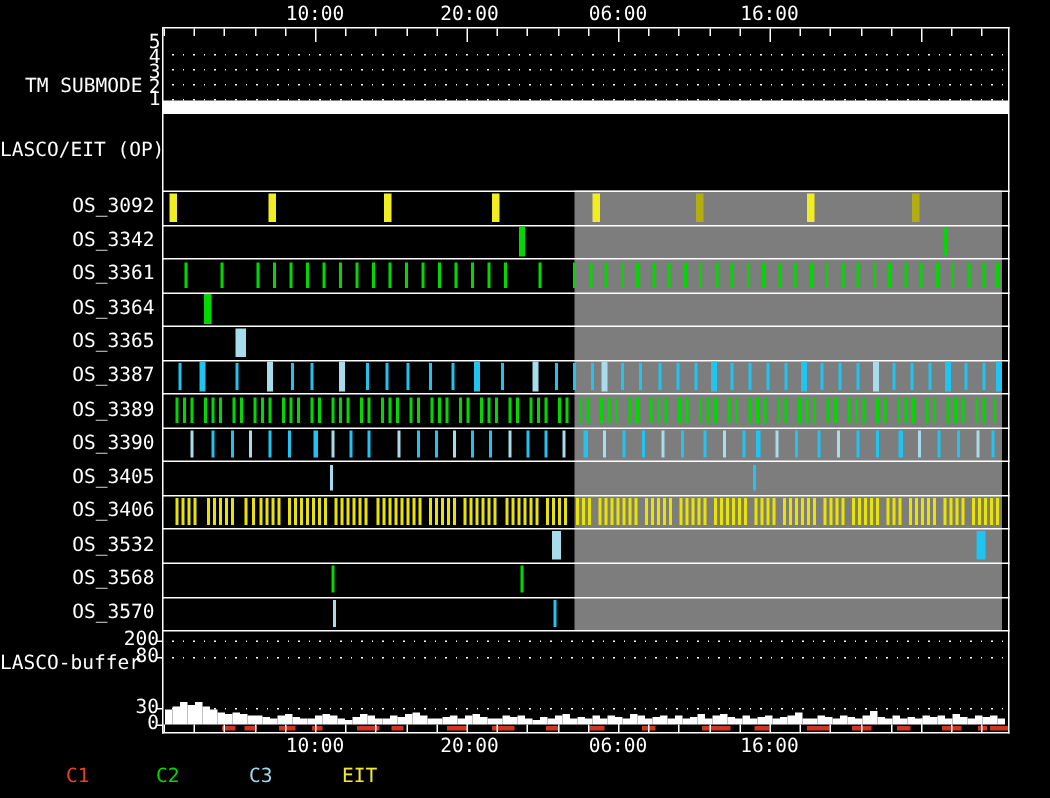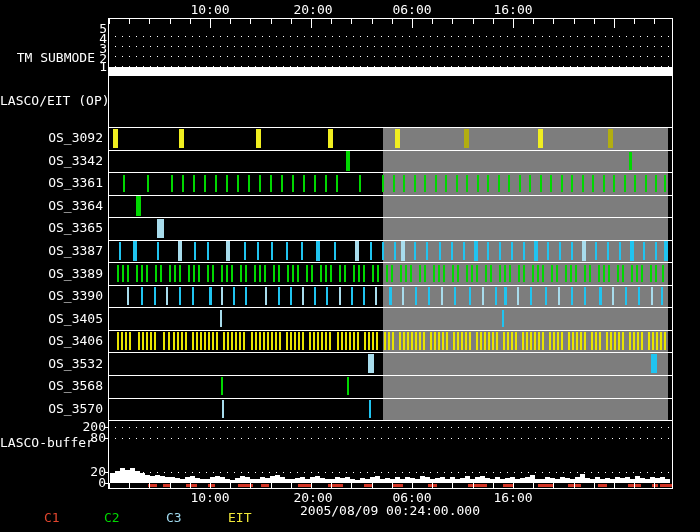--- a/index.html
+++ b/index.html
@@ -14,21 +14,20 @@
   #plot-area{left:108px;top:18px;width:564px;height:470px;z-index:60;background:transparent;}
 </style>
 </head>
 <body>
 
 <div id="screen">
   <div id="plot-area"></div>
   <div class="lbl" id="lbl-tm">TM SUBMODE</div>
   <div class="lbl" id="lbl-op">LASCO/EIT (OP)</div>
   <div class="lbl" id="lbl-buffer">LASCO-buffer</div>
-  <div class="lbl" id="lbl-date">2005/08/09 00:24:00.000</div>
 <div style="left: 383px; top: 127px; width: 285px; height: 293px; background: rgb(125, 125, 125);"></div>
     <div style="left: 108px; top: 36px; width: 564px; height: 1px; background-image: repeating-linear-gradient(90deg, rgb(255, 255, 255) 0px, rgb(255, 255, 255) 1px, transparent 1px, transparent 7px);"></div>
     <div style="left: 108px; top: 46px; width: 564px; height: 1px; background-image: repeating-linear-gradient(90deg, rgb(255, 255, 255) 0px, rgb(255, 255, 255) 1px, transparent 1px, transparent 7px);"></div>
     <div style="left: 108px; top: 56px; width: 564px; height: 1px; background-image: repeating-linear-gradient(90deg, rgb(255, 255, 255) 0px, rgb(255, 255, 255) 1px, transparent 1px, transparent 7px);"></div>
     <div style="left: 108px; top: 66px; width: 564px; height: 1px; background-image: repeating-linear-gradient(90deg, rgb(255, 255, 255) 0px, rgb(255, 255, 255) 1px, transparent 1px, transparent 7px);"></div>
     <div style="left: 108px; top: 67px; width: 564px; height: 9px; background: rgb(255, 255, 255);"></div>
     <div class="lbl" style="left: 0px; width: 107px; top: 22px; text-align: right;">5</div>
     <div class="lbl" style="left: 0px; width: 107px; top: 32px; text-align: right;">4</div>
     <div class="lbl" style="left: 0px; width: 107px; top: 42px; text-align: right;">3</div>
     <div class="lbl" style="left: 0px; width: 107px; top: 52px; text-align: right;">2</div>
@@ -414,21 +413,21 @@
     <div style="left: 222px; top: 400px; width: 2px; height: 17.5px; background: rgb(168, 220, 236);"></div>
     <div style="left: 369px; top: 400px; width: 2px; height: 17.5px; background: rgb(32, 196, 240);"></div>
     <div style="left: 108px; top: 427px; width: 564px; height: 1px; background-image: repeating-linear-gradient(90deg, rgb(255, 255, 255) 0px, rgb(255, 255, 255) 1px, transparent 1px, transparent 7px);"></div>
     <div style="left: 108px; top: 438.2px; width: 564px; height: 1px; background-image: repeating-linear-gradient(90deg, rgb(255, 255, 255) 0px, rgb(255, 255, 255) 1px, transparent 1px, transparent 7px);"></div>
     <div style="left: 108px; top: 471.8px; width: 564px; height: 1px; background-image: repeating-linear-gradient(90deg, rgb(255, 255, 255) 0px, rgb(255, 255, 255) 1px, transparent 1px, transparent 7px);"></div>
     <div style="left: 104px; top: 427px; width: 4px; height: 1px; background: rgb(255, 255, 255);"></div>
     <div class="lbl" style="left: 0px; width: 106px; top: 420px; text-align: right;">200</div>
     <div style="left: 104px; top: 438.2px; width: 4px; height: 1px; background: rgb(255, 255, 255);"></div>
     <div class="lbl" style="left: 0px; width: 106px; top: 431.2px; text-align: right;">80</div>
     <div style="left: 104px; top: 471.8px; width: 4px; height: 1px; background: rgb(255, 255, 255);"></div>
-    <div class="lbl" style="left: 0px; width: 106px; top: 464.8px; text-align: right;">20</div>
+    <div class="lbl" style="left: 0px; width: 106px; top: 464.8px; text-align: right;">30</div>
     <div style="left: 104px; top: 483px; width: 4px; height: 1px; background: rgb(255, 255, 255);"></div>
     <div class="lbl" style="left: 0px; width: 106px; top: 476px; text-align: right;">0</div>
     <div style="left: 110px; top: 472.9px; width: 5px; height: 10.1px; background: rgb(255, 255, 255);"></div>
     <div style="left: 115px; top: 470.7px; width: 5px; height: 12.3px; background: rgb(255, 255, 255);"></div>
     <div style="left: 120px; top: 468.4px; width: 5px; height: 14.6px; background: rgb(255, 255, 255);"></div>
     <div style="left: 125px; top: 469.6px; width: 5px; height: 13.4px; background: rgb(255, 255, 255);"></div>
     <div style="left: 130px; top: 467.9px; width: 5px; height: 15.1px; background: rgb(255, 255, 255);"></div>
     <div style="left: 135px; top: 471.2px; width: 5px; height: 11.8px; background: rgb(255, 255, 255);"></div>
     <div style="left: 140px; top: 472.9px; width: 5px; height: 10.1px; background: rgb(255, 255, 255);"></div>
     <div style="left: 145px; top: 474.6px; width: 5px; height: 8.4px; background: rgb(255, 255, 255);"></div>

